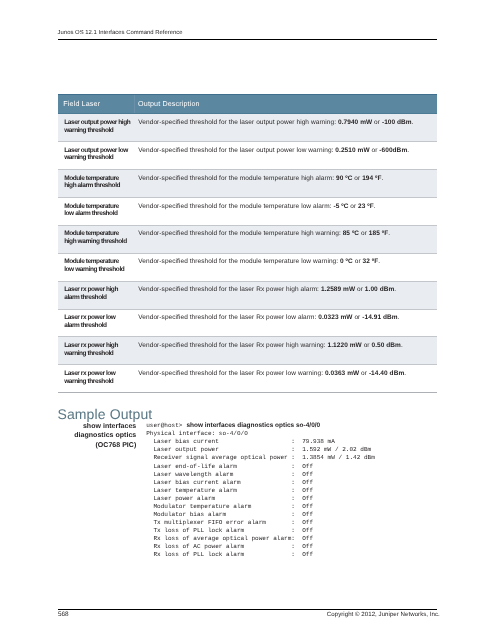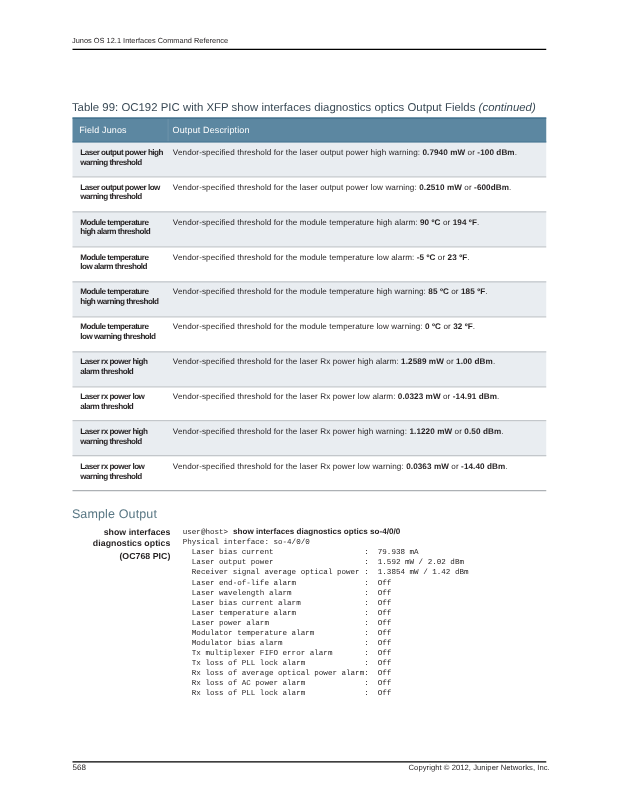--- a/index.html
+++ b/index.html
@@ -98,21 +98,21 @@
   .tbl tbody td { border-bottom: 0.5px solid #c3c7cb; }
   .tbl tr.shade td { background: #e9edf1; }
   .tbl td.fname { font-weight: bold; letter-spacing: -0.42px; }
   .tbl td.fdesc { padding-left: 6.8px; letter-spacing: 0.072px; }
   .tbl tr.last td { border-bottom: 0.85px solid #adb1b5; }
 
   
   .sample-h {
     position: absolute;
     left: 57.5px; top: 406px;
-    font-size: 10px;
+    font-size: 14px;
     letter-spacing: 0.11px;
     color: #597784;
   }
   .cmd-label {
     position: absolute;
     left: 56.3px; top: 421.5px;
     width: 80px;
     text-align: right;
     font-size: 7.0px;
     font-weight: bold;
@@ -161,32 +161,29 @@
   }
 </style>
 </head>
 <body>
 
 <div class="page">
 
   <div class="runhead">Junos OS 12.1 Interfaces Command Reference</div>
   <div class="runhead-rule"></div>
 
-  <div class="table-title">
-    <span>Table 99: OC192 PIC with XFP show interfaces diagnostics optics Output Fields </span><span class="ital">(continued)</span>
-  </div>
 
   <table class="tbl">
     <colgroup>
         <col style="width:74px">
         <col style="width:305.5px">
       </colgroup>
     <thead>
       <tr>
-        <th>Field Junos</th>
+        <th>Field Laser</th>
         <th class="c2">Output Description</th>
       </tr>
     </thead>
     <tbody>
         <tr class="shade">
           <td class="fname">
             <div>Laser output power high</div>
             <div>warning threshold</div>
           </td>
           <td class="fdesc"><span>Vendor-specified threshold for the laser output power high warning: </span><span style="font-weight: bold;">0.7940 mW</span><span> or </span><span style="font-weight: bold;">-100 dBm</span><span>.</span></td>

